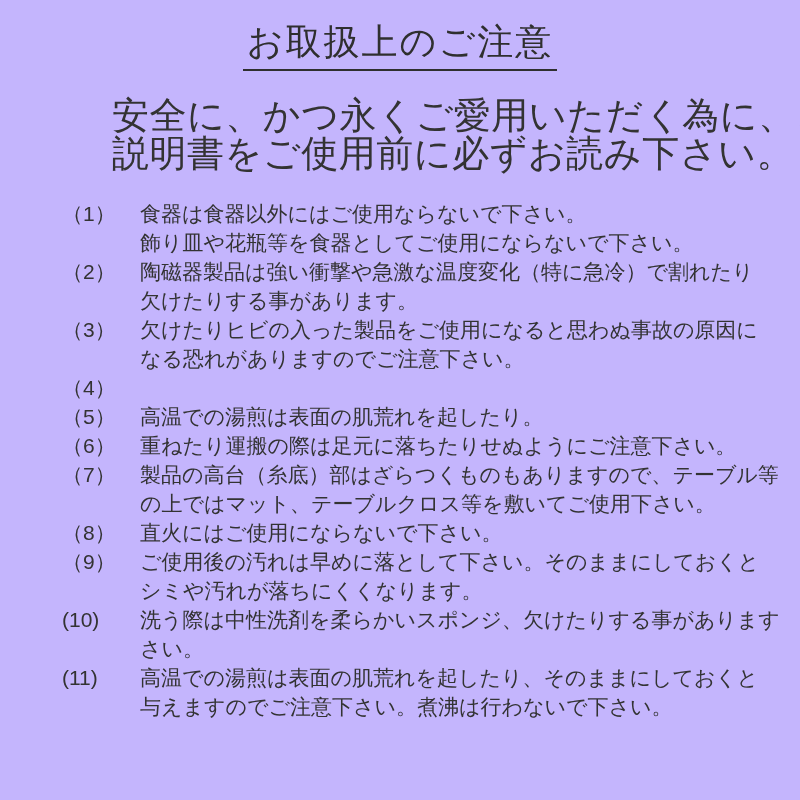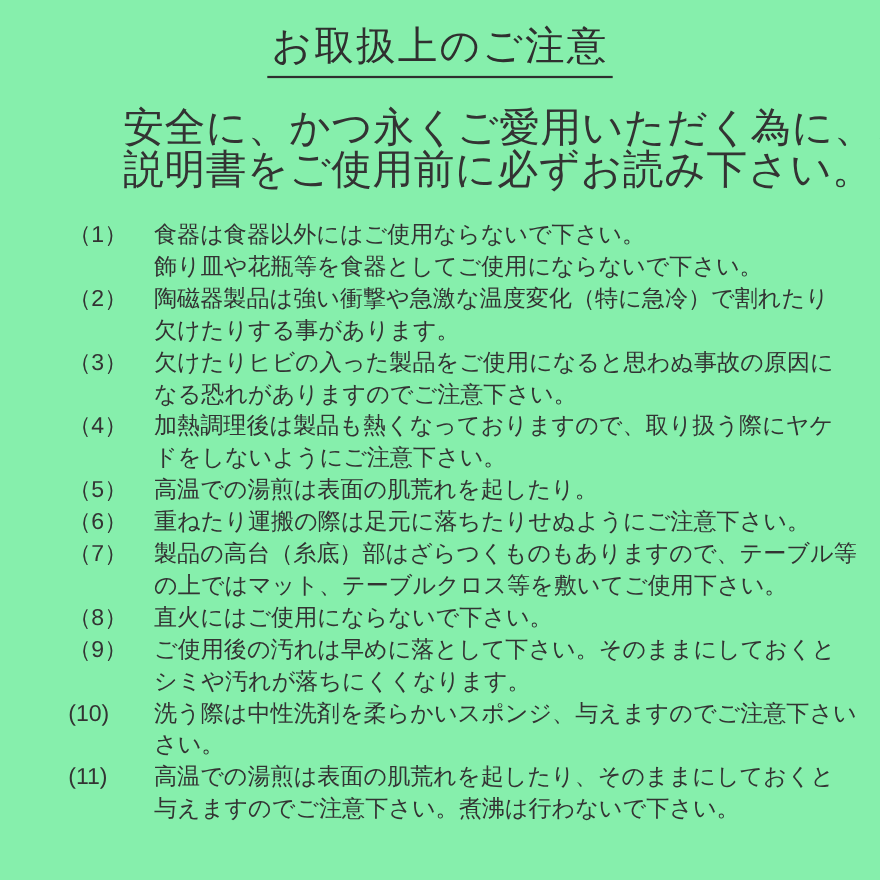--- a/index.html
+++ b/index.html
@@ -2,21 +2,21 @@
 <html><head>
 <meta charset="utf-8">
 <style>
   * { margin:0; padding:0; box-sizing:border-box; }
   html,body { background:#ffffff; }
   body { font-family:"Liberation Sans","DejaVu Sans",sans-serif; }
   .doc {
     position:relative;
     width:800px;
     height:800px;
-    background:#86efac;
+    background:#c4b5fd;
     overflow:hidden;
     color:#333333;
   }
   .title-wrap {
     position:absolute;
     top:20px; left:0;
     width:800px;
     text-align:center;
   }
   .title {
@@ -89,24 +89,20 @@
     <div class="item">
       <div class="marker">（3）</div>
       <div class="lines">
         <div class="line">欠けたりヒビの入った製品をご使用になると思わぬ事故の原因に</div>
         <div class="line">なる恐れがありますのでご注意下さい。</div>
       </div>
     </div>
 
     <div class="item">
       <div class="marker">（4）</div>
-      <div class="lines">
-        <div class="line">加熱調理後は製品も熱くなっておりますので、取り扱う際にヤケ</div>
-        <div class="line">ドをしないようにご注意下さい。</div>
-      </div>
     </div>
 
     <div class="item">
       <div class="marker">（5）</div>
       <div class="lines">
         <div class="line">高温での湯煎は表面の肌荒れを起したり。</div>
       </div>
     </div>
 
     <div class="item">
@@ -135,21 +131,21 @@
       <div class="marker">（9）</div>
       <div class="lines">
         <div class="line">ご使用後の汚れは早めに落として下さい。そのままにしておくと</div>
         <div class="line">シミや汚れが落ちにくくなります。</div>
       </div>
     </div>
 
     <div class="item">
       <div class="marker">(10)</div>
       <div class="lines">
-        <div class="line">洗う際は中性洗剤を柔らかいスポンジ、与えますのでご注意下さい</div>
+        <div class="line">洗う際は中性洗剤を柔らかいスポンジ、欠けたりする事があります</div>
         <div class="line">さい。</div>
       </div>
     </div>
 
     <div class="item">
       <div class="marker">(11)</div>
       <div class="lines">
         <div class="line">高温での湯煎は表面の肌荒れを起したり、そのままにしておくと</div>
         <div class="line">与えますのでご注意下さい。煮沸は行わないで下さい。</div>
       </div>

